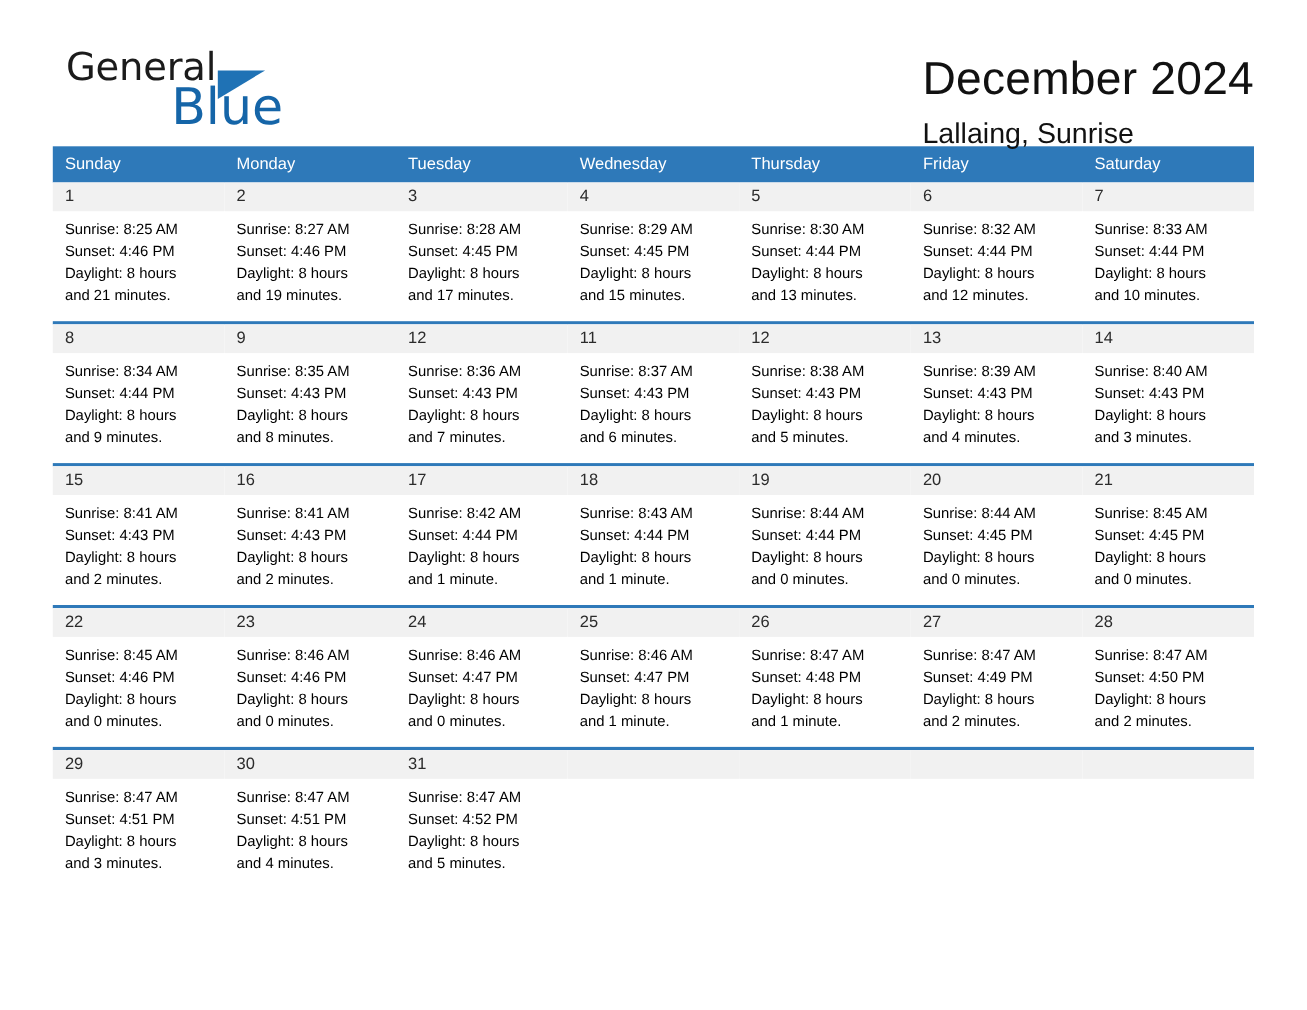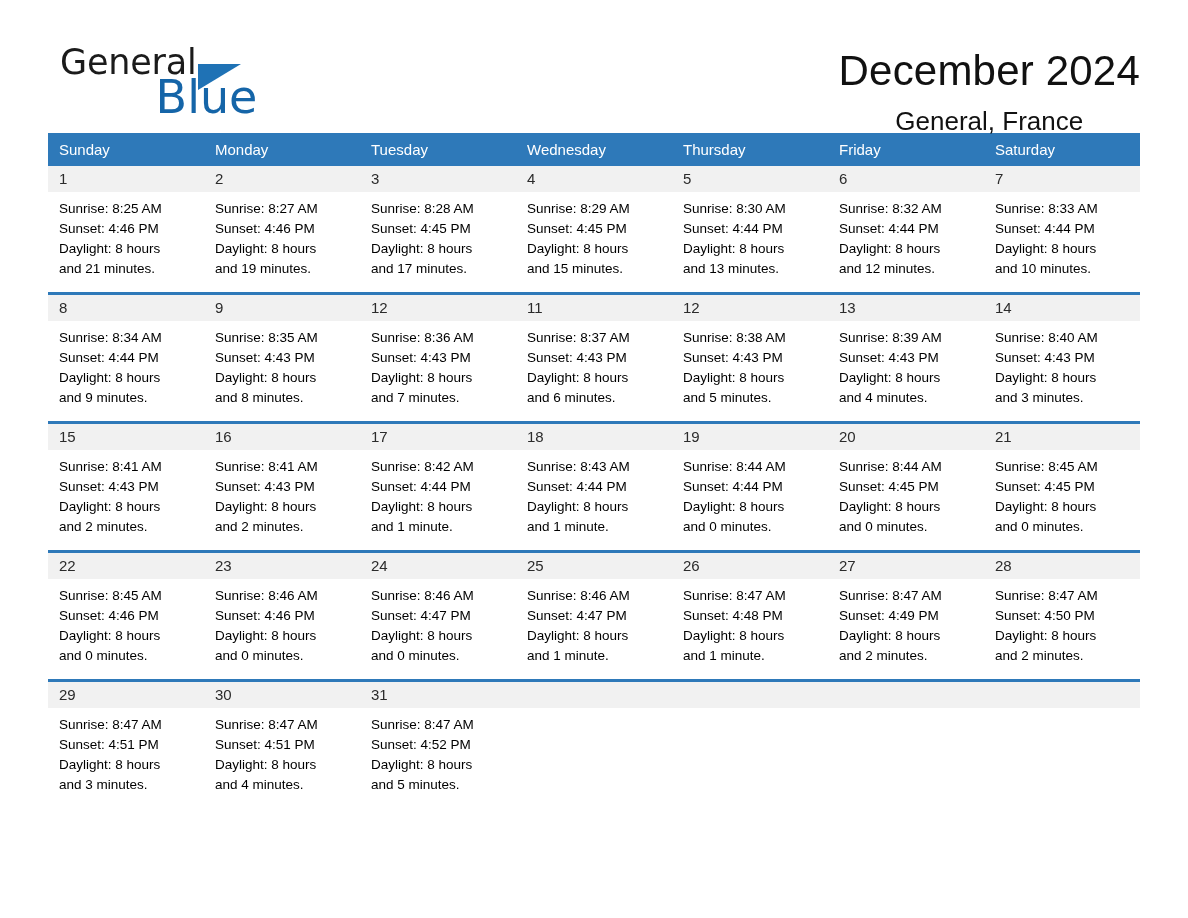--- a/index.html
+++ b/index.html
@@ -61,21 +61,21 @@
     margin-top: -2px;
     margin-left: 75px;
     font-size: 46px;
     line-height: 38px;
     color: #1565a8;
     font-family: "DejaVu Sans", sans-serif;
     font-weight: 400;
     text-align: center;
   }
   .titles {
-    text-align: center;
+    text-align: left;
     padding-top: 2px;
   }
   .month-title {
     font-size: 42px;
     line-height: 50px;
     font-weight: 400;
     color: #111111;
     letter-spacing: 0.2px;
   }
   .location {
@@ -146,21 +146,21 @@
   <div class="header">
 
     <div class="logo">
       <span class="logo-row1">General</span>
       <span class="logo-tri"></span>
       <span class="logo-row2">Blue</span>
     </div>
 
     <div class="titles">
       <div class="month-title">December 2024</div>
-      <div class="location">General, France</div>
+      <div class="location">Lallaing, Sunrise</div>
     </div>
 
   </div>
 
   <div class="calendar">
 
     <div class="weekdays">
       <div class="weekday">Sunday</div>
       <div class="weekday">Monday</div>
       <div class="weekday">Tuesday</div>

